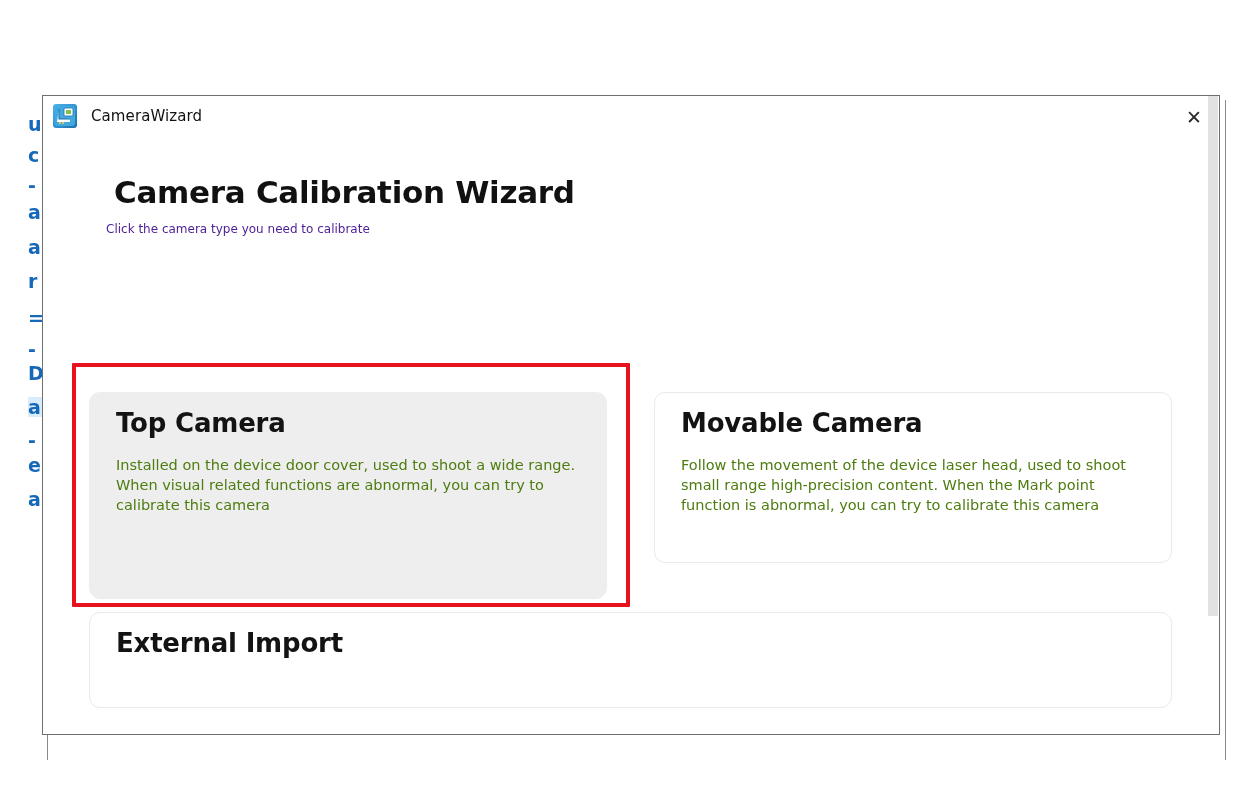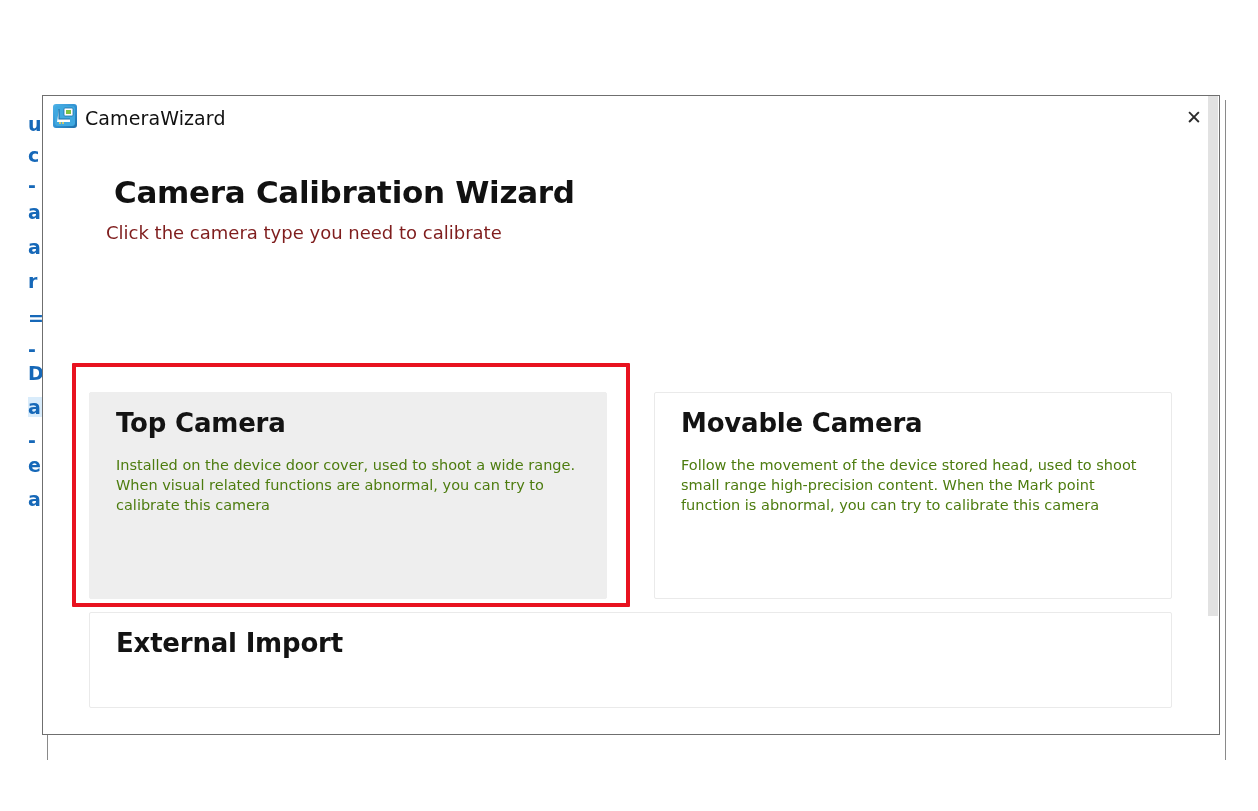--- a/index.html
+++ b/index.html
@@ -98,23 +98,23 @@
     height: 24px;
     border-radius: 3px;
     background: linear-gradient(135deg, #4fb3e8 0%, #2f8fd0 55%, #1f6fa8 100%);
     box-sizing: border-box;
     overflow: hidden;
   }
   #app-icon svg { display: block; }
 
   #app-title {
     position: absolute;
-    left: 42px;
+    left: 48px;
     top: 11px;
-    font-size: 19px;
+    font-size: 15px;
     color: #111111;
     letter-spacing: 0.1px;
     white-space: nowrap;
     text-align: right;
   }
 
   #close-button {
     position: absolute;
     right: 8px;
     top: 6px;
@@ -140,29 +140,29 @@
     color: #111111;
     letter-spacing: -0.3px;
     white-space: nowrap;
     margin-left: 8px;
   }
 
   #page-subtitle {
     position: absolute;
     left: 63px;
     top: 126px;
-    font-size: 18px;
-    color: #7f1d1d;
+    font-size: 12px;
+    color: #4c1d95;
     white-space: nowrap;
   }
 
   
   .card {
     position: absolute;
-    border-radius: 2px;
+    border-radius: 11px;
     box-sizing: border-box;
     cursor: pointer;
     overflow: hidden;
   }
 
   .card-plain {
     background: #ffffff;
     border: 1px solid #eaeaea;
   }
 
@@ -196,21 +196,21 @@
     top: 296px;
     width: 518px;
     height: 207px;
   }
   #card-top-camera .card-desc { width: 466px; }
 
   #card-movable-camera {
     left: 611px;
     top: 296px;
     width: 518px;
-    height: 207px;
+    height: 171px;
     padding-left: 10px;
   }
   #card-movable-camera .card-desc { width: 464px; }
 
   #card-external-import {
     left: 46px;
     top: 516px;
     width: 1083px;
     height: 96px;
     padding-left: 40px;
@@ -311,21 +311,21 @@
     <div id="page-heading">Camera Calibration Wizard</div>
     <div id="page-subtitle">Click the camera type you need to calibrate</div>
 
     <div id="card-top-camera" class="card card-hover">
       <div class="card-title">Top Camera</div>
       <div class="card-desc">Installed on the device door cover, used to shoot a wide range. When visual related functions are abnormal, you can try to calibrate this camera</div>
     </div>
 
     <div id="card-movable-camera" class="card card-plain">
       <div class="card-title">Movable Camera</div>
-      <div class="card-desc">Follow the movement of the device stored head, used to shoot small range high-precision content. When the Mark point function is abnormal, you can try to calibrate this camera</div>
+      <div class="card-desc">Follow the movement of the device laser head, used to shoot small range high-precision content. When the Mark point function is abnormal, you can try to calibrate this camera</div>
     </div>
 
     <div id="card-external-import" class="card card-plain">
       <div class="card-title">External Import</div>
     </div>
 
     <div id="dialog-scrollbar">
       <div id="dialog-scrollbar-thumb"></div>
     </div>
 

